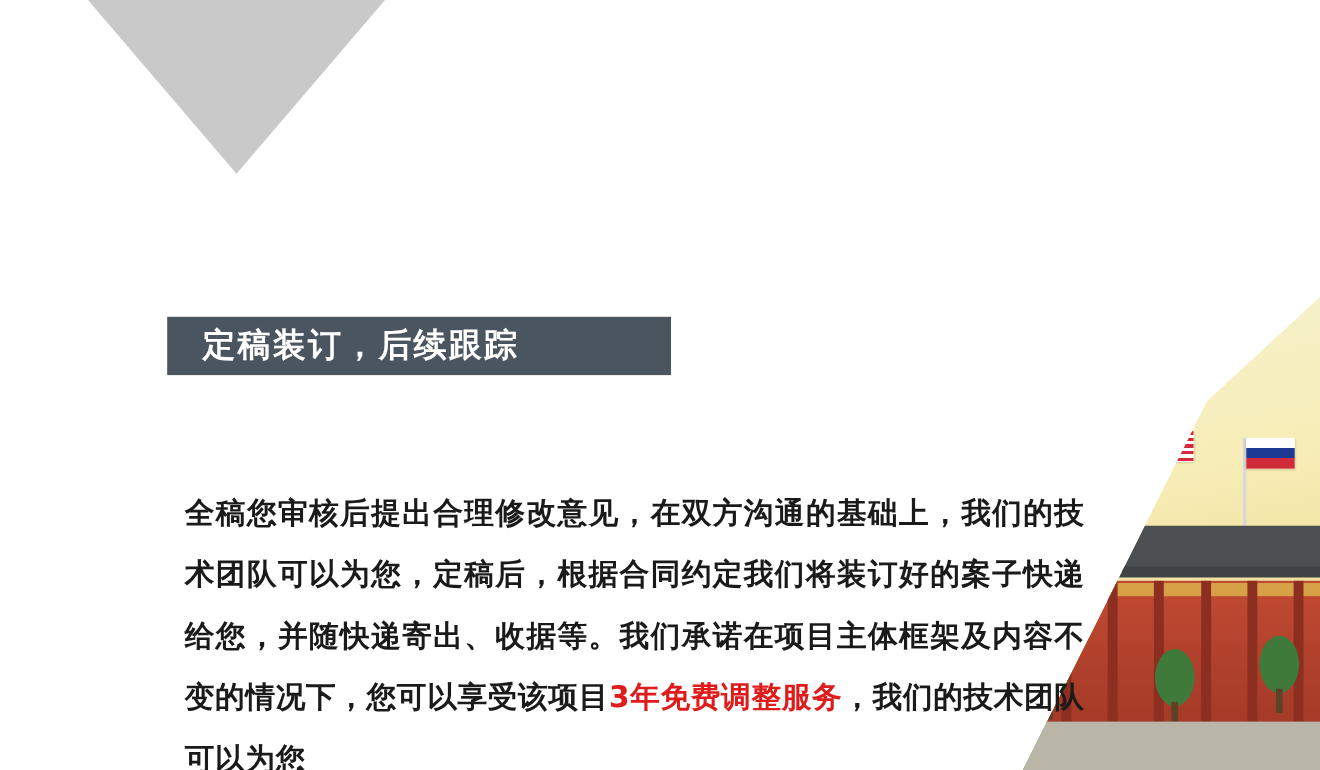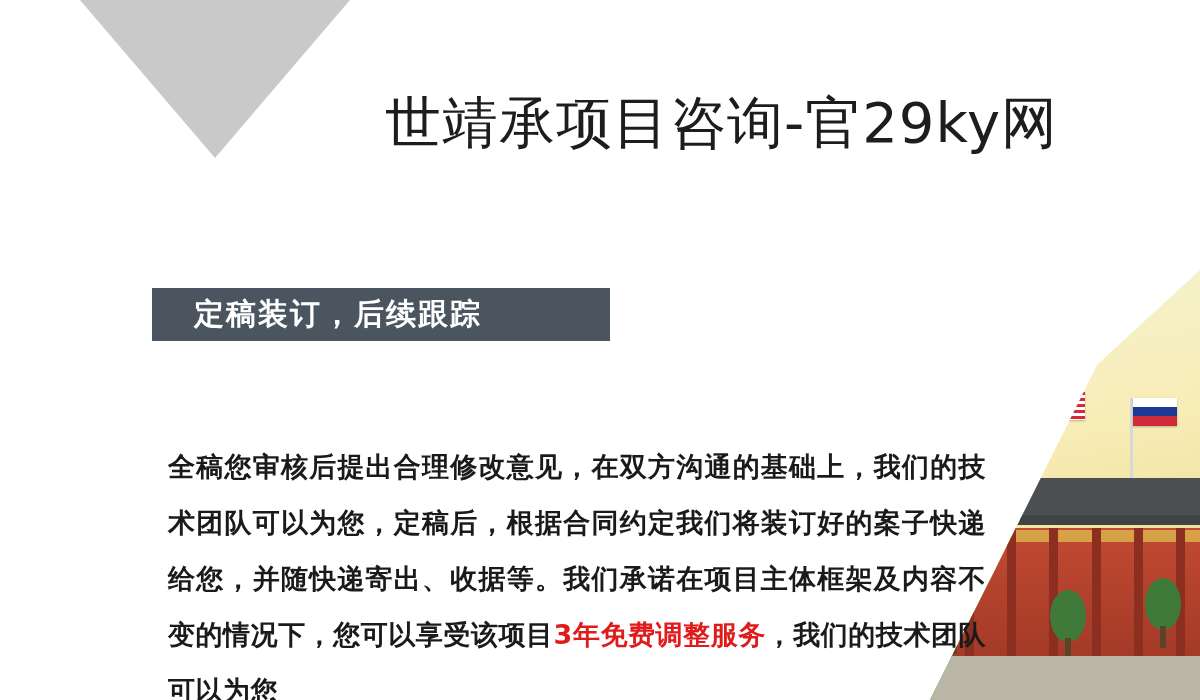--- a/index.html
+++ b/index.html
@@ -226,21 +226,21 @@
     height: 53px;
     background: #4a5560;
     display: flex;
     align-items: center;
   }
   .section-band .band-text {
     color: #ffffff;
     font-size: 30px;
     font-weight: bold;
     letter-spacing: 2px;
-    padding-left: 42px;
+    padding-left: 32px;
     font-family: "DejaVu Sans", "Liberation Sans", sans-serif;
   }
 
   
   .body-text {
     position: absolute;
     left: 168px;
     top: 412px;
     width: 818px;
     font-size: 27px;
@@ -300,21 +300,20 @@
         <b></b>
       </div>
     <div class="tree t3">
         <i></i>
         <b></b>
       </div>
 
     <div class="road"></div>
   </div>
 
-  <div class="title">世靖承项目咨询-官29ky网</div>
 
   <div class="section-band">
     <span class="band-text">定稿装订，后续跟踪</span>
   </div>
 
   <p class="body-text"><span>全稿您审核后提出合理修改意见，在双方沟通的基础上，我们的技术团队可以为您，定稿后，根据合同约定我们将装订好的案子快递给您，并随快递寄出、收据等。我们承诺在项目主体框架及内容不变的情况下，您可以享受该项目</span><span class="hl">3年免费调整服务</span><span>，我们的技术团队可以为您</span></p>
 
 </div>
 
 </body></html>

